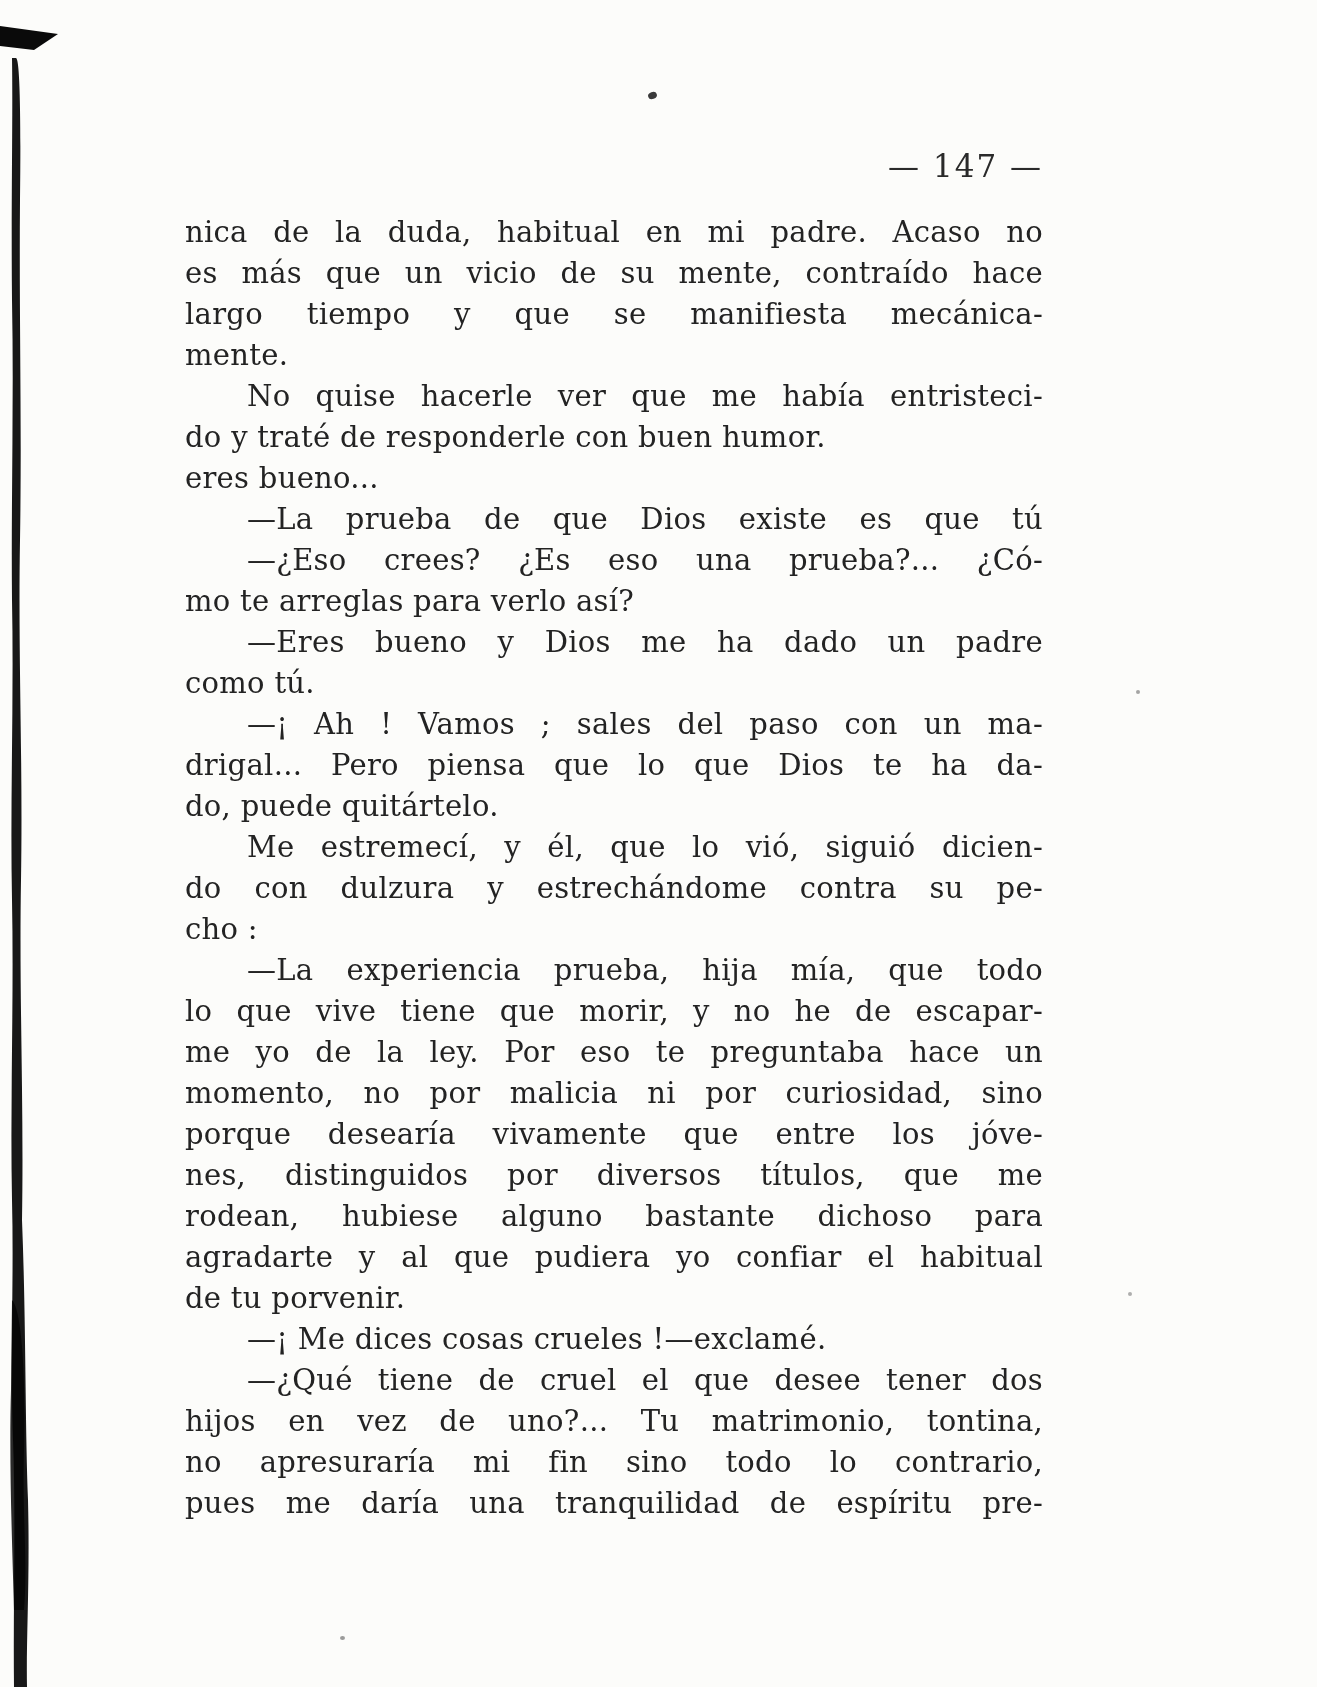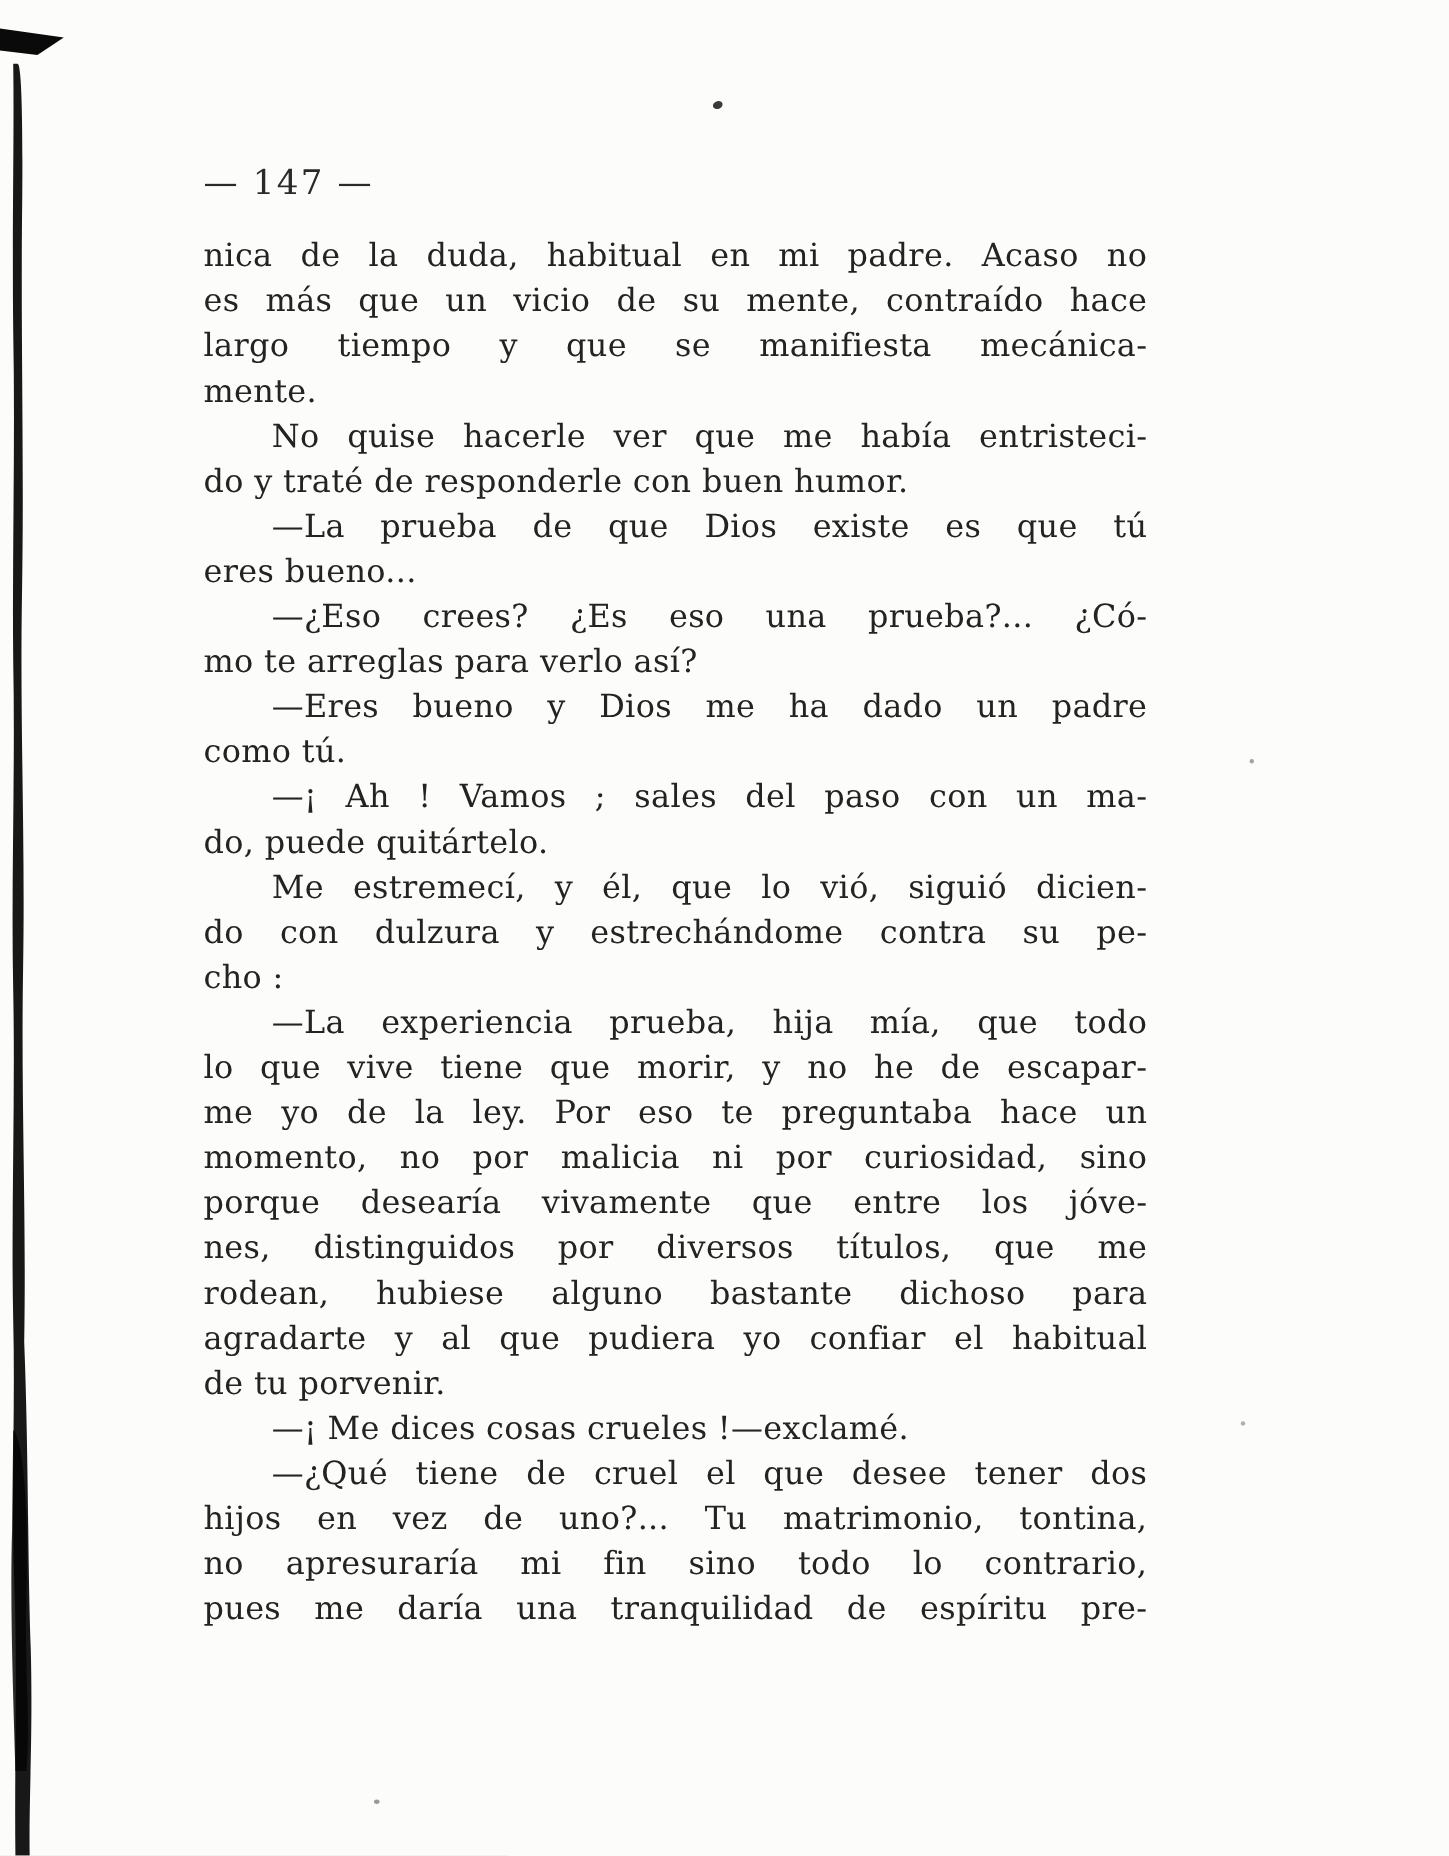--- a/index.html
+++ b/index.html
@@ -22,21 +22,21 @@
     top: 0;
     width: 70px;
     height: 1687px;
     pointer-events: none;
   }
   .page-number {
     position: absolute;
     left: 185px;
     top: 148px;
     width: 858px;
-    text-align: left;
+    text-align: right;
     font-size: 31px;
     letter-spacing: 2px;
     color: #2a2a2a;
   }
   .page-text {
     position: absolute;
     left: 185px;
     top: 212px;
     width: 858px;
   }
@@ -100,27 +100,28 @@
 
   <div class="page-number">— 147 —</div>
 
   <div class="page-text">
       <div class="line">nica de la duda, habitual en mi padre. Acaso no</div>
       <div class="line">es más que un vicio de su mente, contraído hace</div>
       <div class="line">largo tiempo y que se manifiesta mecánica-</div>
       <div class="line lastline">mente.</div>
       <div class="line indent">No quise hacerle ver que me había entristeci-</div>
       <div class="line lastline">do y traté de responderle con buen humor.</div>
+      <div class="line lastline">eres bueno...</div>
       <div class="line indent">—La prueba de que Dios existe es que tú</div>
-      <div class="line lastline">eres bueno...</div>
       <div class="line indent">—¿Eso crees? ¿Es eso una prueba?... ¿Có-</div>
       <div class="line lastline">mo te arreglas para verlo así?</div>
       <div class="line indent">—Eres bueno y Dios me ha dado un padre</div>
       <div class="line lastline">como tú.</div>
       <div class="line indent">—¡ Ah ! Vamos ; sales del paso con un ma-</div>
+      <div class="line">drigal... Pero piensa que lo que Dios te ha da-</div>
       <div class="line lastline">do, puede quitártelo.</div>
       <div class="line indent">Me estremecí, y él, que lo vió, siguió dicien-</div>
       <div class="line">do con dulzura y estrechándome contra su pe-</div>
       <div class="line lastline">cho :</div>
       <div class="line indent">—La experiencia prueba, hija mía, que todo</div>
       <div class="line">lo que vive tiene que morir, y no he de escapar-</div>
       <div class="line">me yo de la ley. Por eso te preguntaba hace un</div>
       <div class="line">momento, no por malicia ni por curiosidad, sino</div>
       <div class="line">porque desearía vivamente que entre los jóve-</div>
       <div class="line">nes, distinguidos por diversos títulos, que me</div>

